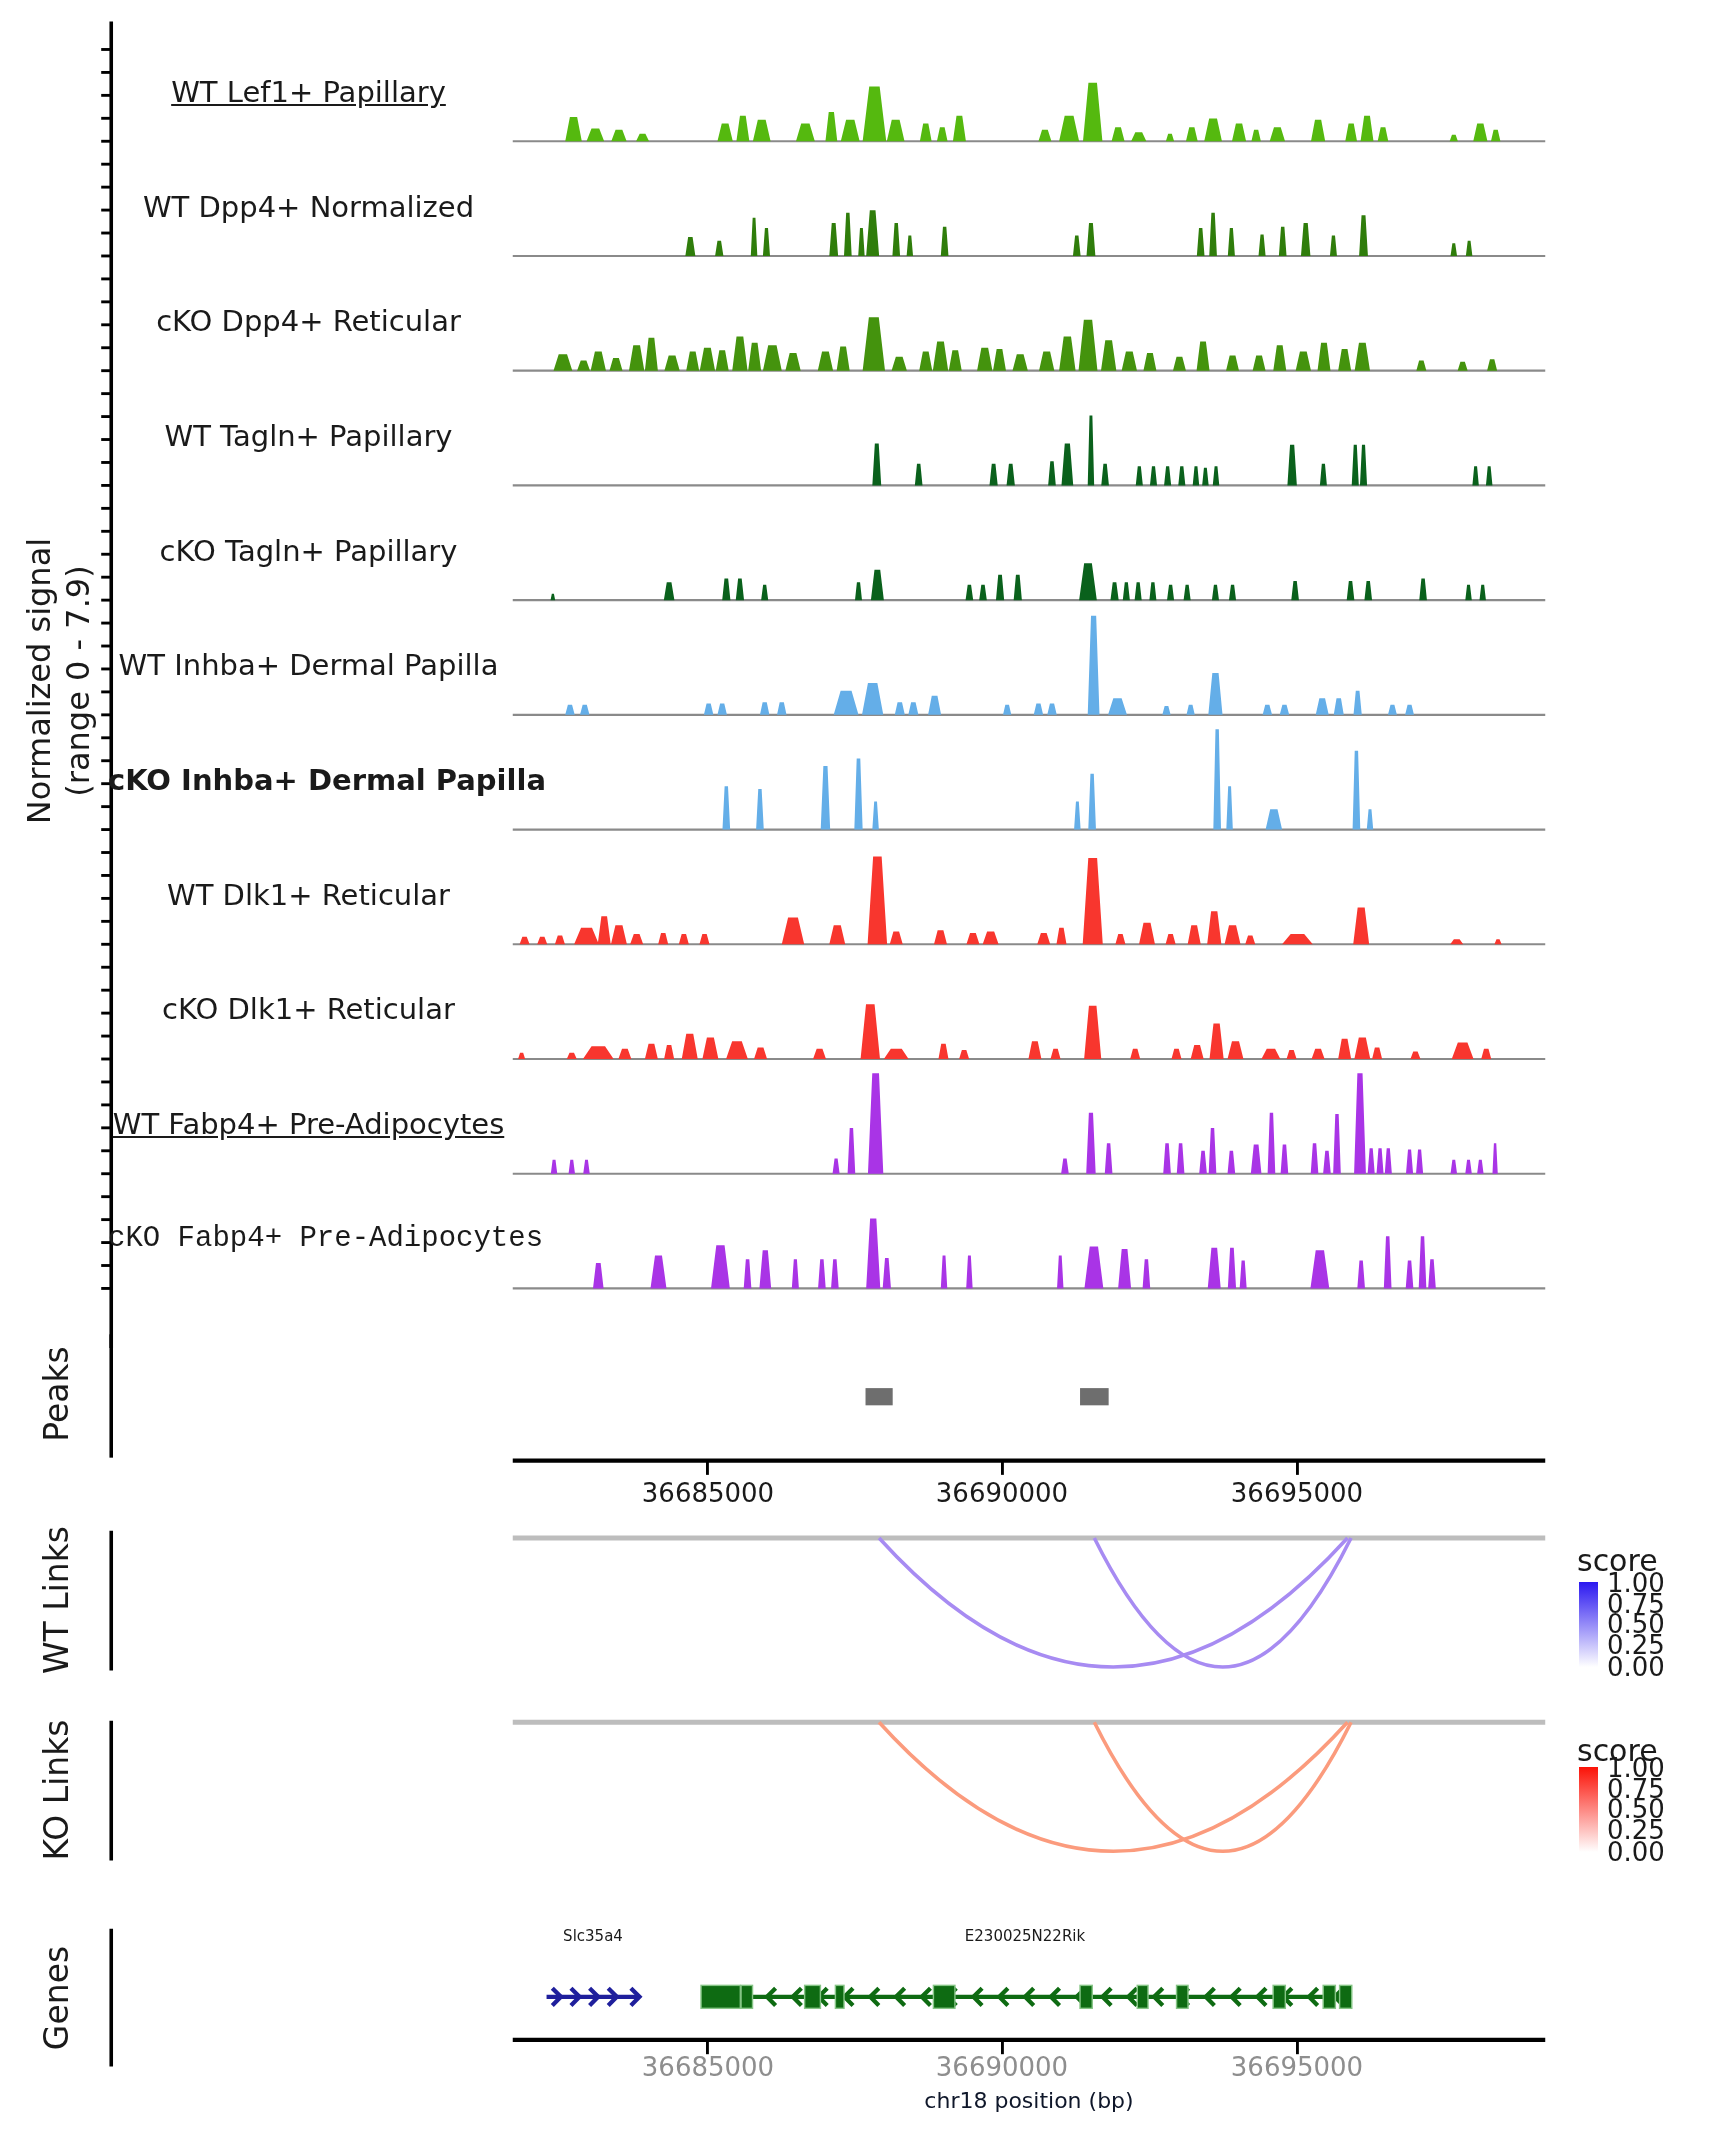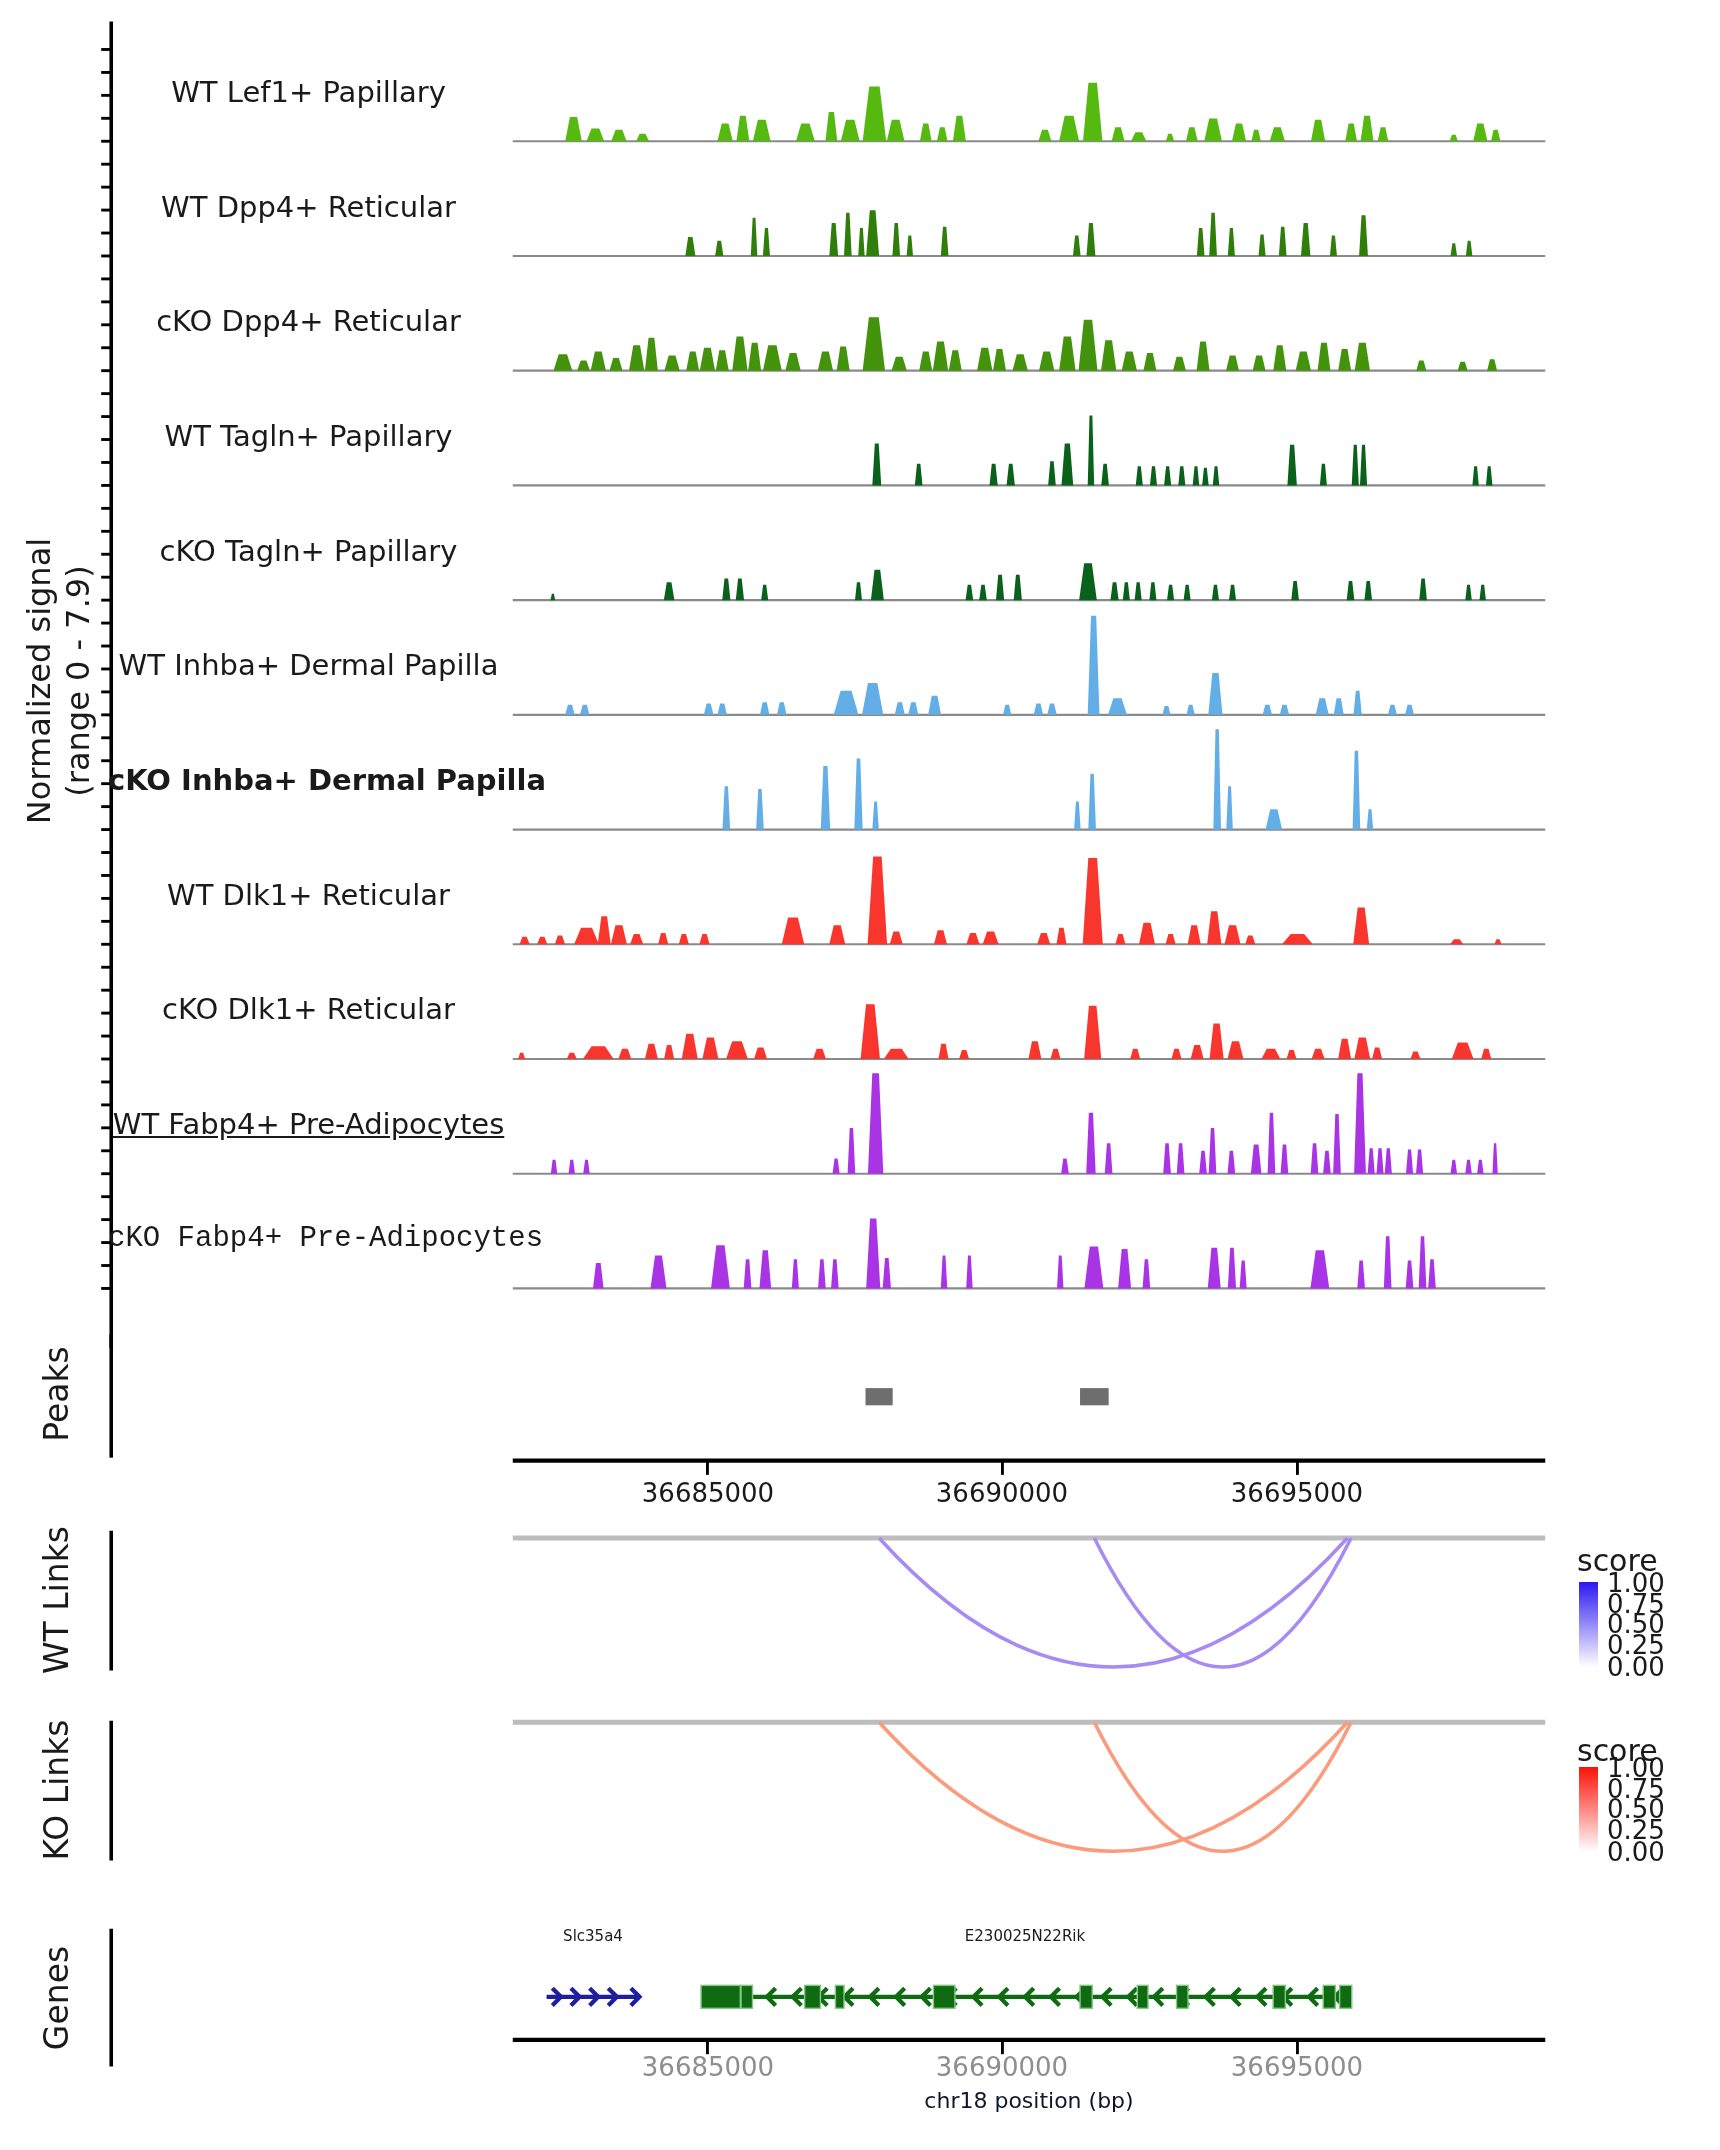--- a/index.html
+++ b/index.html
@@ -200,22 +200,22 @@
 
   <div class="lbl rot ylab" style="left:59px;top:681px;">
     <div>Normalized signal</div>
     <div>(range 0 - 7.9)</div>
   </div>
   <div class="lbl rot seclab" style="left:56px;top:1394px;">Peaks</div>
   <div class="lbl rot seclab" style="left:56px;top:1600px;">WT Links</div>
   <div class="lbl rot seclab" style="left:56px;top:1790px;">KO Links</div>
   <div class="lbl rot seclab" style="left:56px;top:1998px;">Genes</div>
 
-  <div class="lbl track-label" style="top:74px;">WT Lef1+ Papillary</div>
-  <div class="lbl track-label" style="top:189px;">WT Dpp4+ Reticular</div>
+  <div class="lbl track-label" style="top:74px;text-decoration:underline;">WT Lef1+ Papillary</div>
+  <div class="lbl track-label" style="top:189px;">WT Dpp4+ Normalized</div>
   <div class="lbl track-label" style="top:303px;">cKO Dpp4+ Reticular</div>
   <div class="lbl track-label" style="top:418px;">WT Tagln+ Papillary</div>
   <div class="lbl track-label" style="top:533px;">cKO Tagln+ Papillary</div>
   <div class="lbl track-label" style="top:647px;">WT Inhba+ Dermal Papilla</div>
   <div class="lbl track-label" style="top:762px;font-weight:bold;">cKO Inhba+ Dermal Papilla</div>
   <div class="lbl track-label" style="top:877px;">WT Dlk1+ Reticular</div>
   <div class="lbl track-label" style="top:991px;">cKO Dlk1+ Reticular</div>
   <div class="lbl track-label" style="top:1106px;text-decoration:underline;">WT Fabp4+ Pre-Adipocytes</div>
   <div class="lbl track-label" style="top:1221px;font-family:Liberation Mono, monospace;">cKO Fabp4+ Pre-Adipocytes</div>
 

